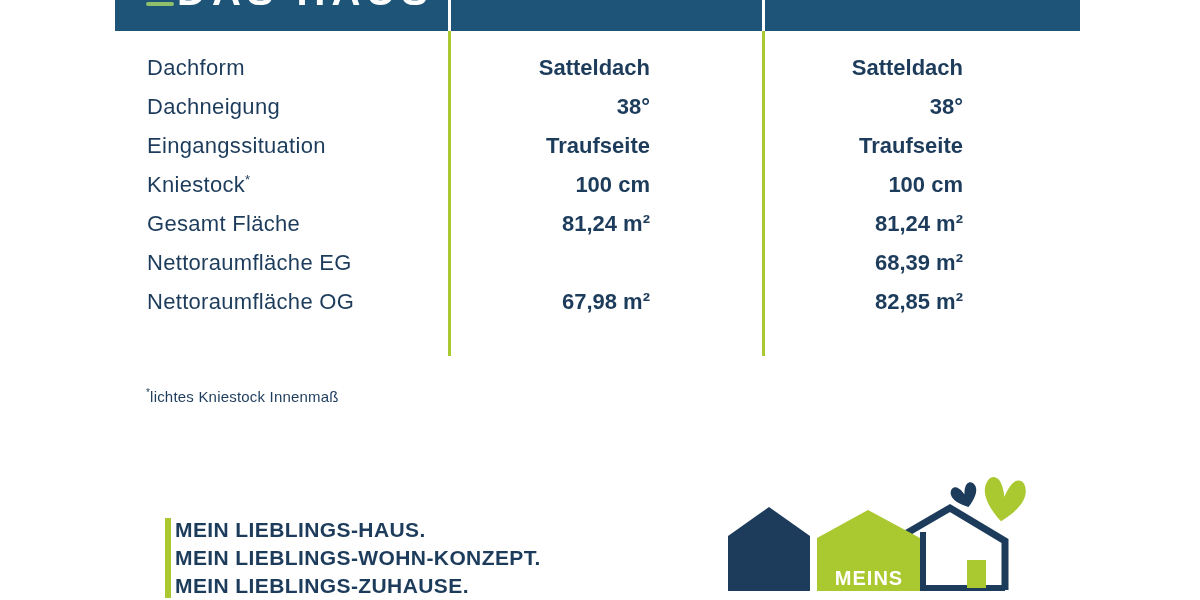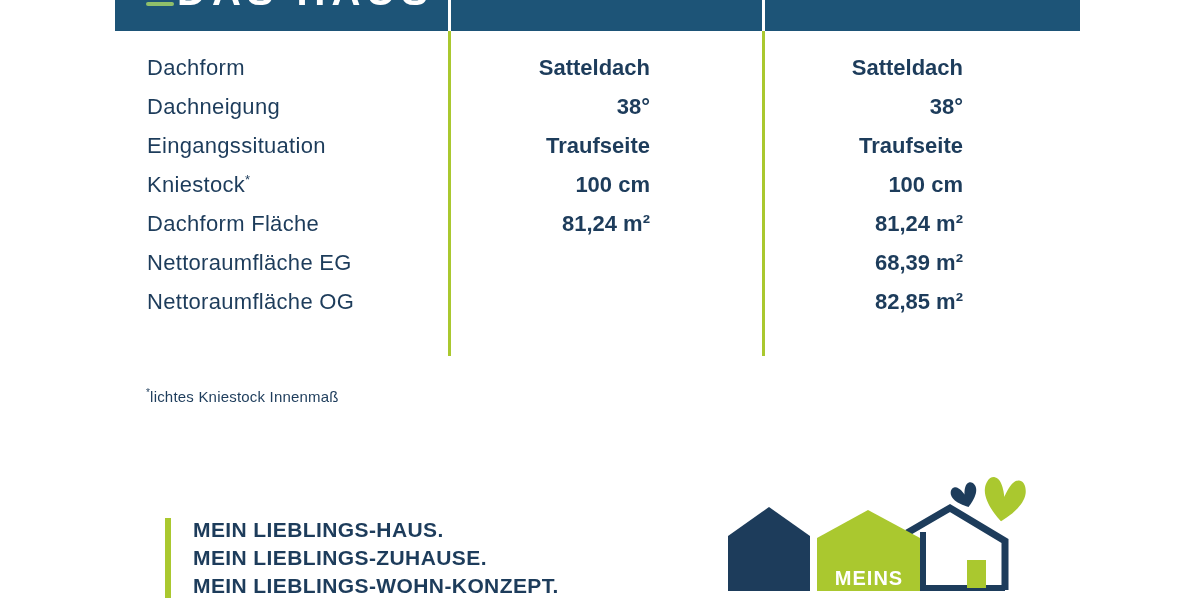--- a/index.html
+++ b/index.html
@@ -48,21 +48,21 @@
   
   .footnote {
     position:absolute; left:146px; top:388px; font-size:15px; letter-spacing:0.2px;
   }
   .footnote sup { font-size:10px; vertical-align:super; line-height:0; }
   
   .tagline { position:absolute; left:165px; top:516px; }
   .tagline-bar {
     position:absolute; left:0; top:2px; width:6px; height:80px; background:#aac82f;
   }
-  .tagline-lines { margin-left:28px; }
+  .tagline-lines { margin-left:10px; }
   .tagline-lines div {
     font-size:21px; font-weight:700; line-height:28px; letter-spacing:0.4px;
     white-space:nowrap;
   }
   
   .logo { position:absolute; left:715px; top:460px; width:320px; height:140px; }
 </style>
 </head>
 <body>
 
@@ -93,42 +93,43 @@
       <div class="label"><span>Eingangssituation</span><sup></sup></div>
       <div class="val v1">Traufseite</div>
       <div class="val v2">Traufseite</div>
     </div>
     <div class="row">
       <div class="label"><span>Kniestock</span><sup>*</sup></div>
       <div class="val v1">100 cm</div>
       <div class="val v2">100 cm</div>
     </div>
     <div class="row">
-      <div class="label"><span>Dachform Fläche</span><sup></sup></div>
+      <div class="label"><span>Gesamt Fläche</span><sup></sup></div>
       <div class="val v1">81,24 m²</div>
       <div class="val v2">81,24 m²</div>
     </div>
     <div class="row">
       <div class="label"><span>Nettoraumfläche EG</span><sup></sup></div>
       <div class="val v2">68,39 m²</div>
     </div>
     <div class="row">
       <div class="label"><span>Nettoraumfläche OG</span><sup></sup></div>
+      <div class="val v1">67,98 m²</div>
       <div class="val v2">82,85 m²</div>
     </div>
   </div>
 
   <div class="footnote"><sup>*</sup><span>lichtes Kniestock Innenmaß</span></div>
 
   <div class="tagline">
     <div class="tagline-bar"></div>
     <div class="tagline-lines">
       <div>MEIN LIEBLINGS-HAUS.</div>
+      <div>MEIN LIEBLINGS-WOHN-KONZEPT.</div>
       <div>MEIN LIEBLINGS-ZUHAUSE.</div>
-      <div>MEIN LIEBLINGS-WOHN-KONZEPT.</div>
     </div>
   </div>
 
   <svg class="logo" viewBox="0 0 320 140" xmlns="http://www.w3.org/2000/svg">
 
     <g fill="none" stroke="#1d3c5b" stroke-width="6" stroke-linejoin="miter" stroke-linecap="butt">
       <path d="M208,72 V128 H290"></path>
       <path d="M290,130 V81 L235,48 L192,73" stroke-width="7"></path>
     </g>
     <rect x="252" y="100" width="19" height="28" fill="#aac82f"></rect>

